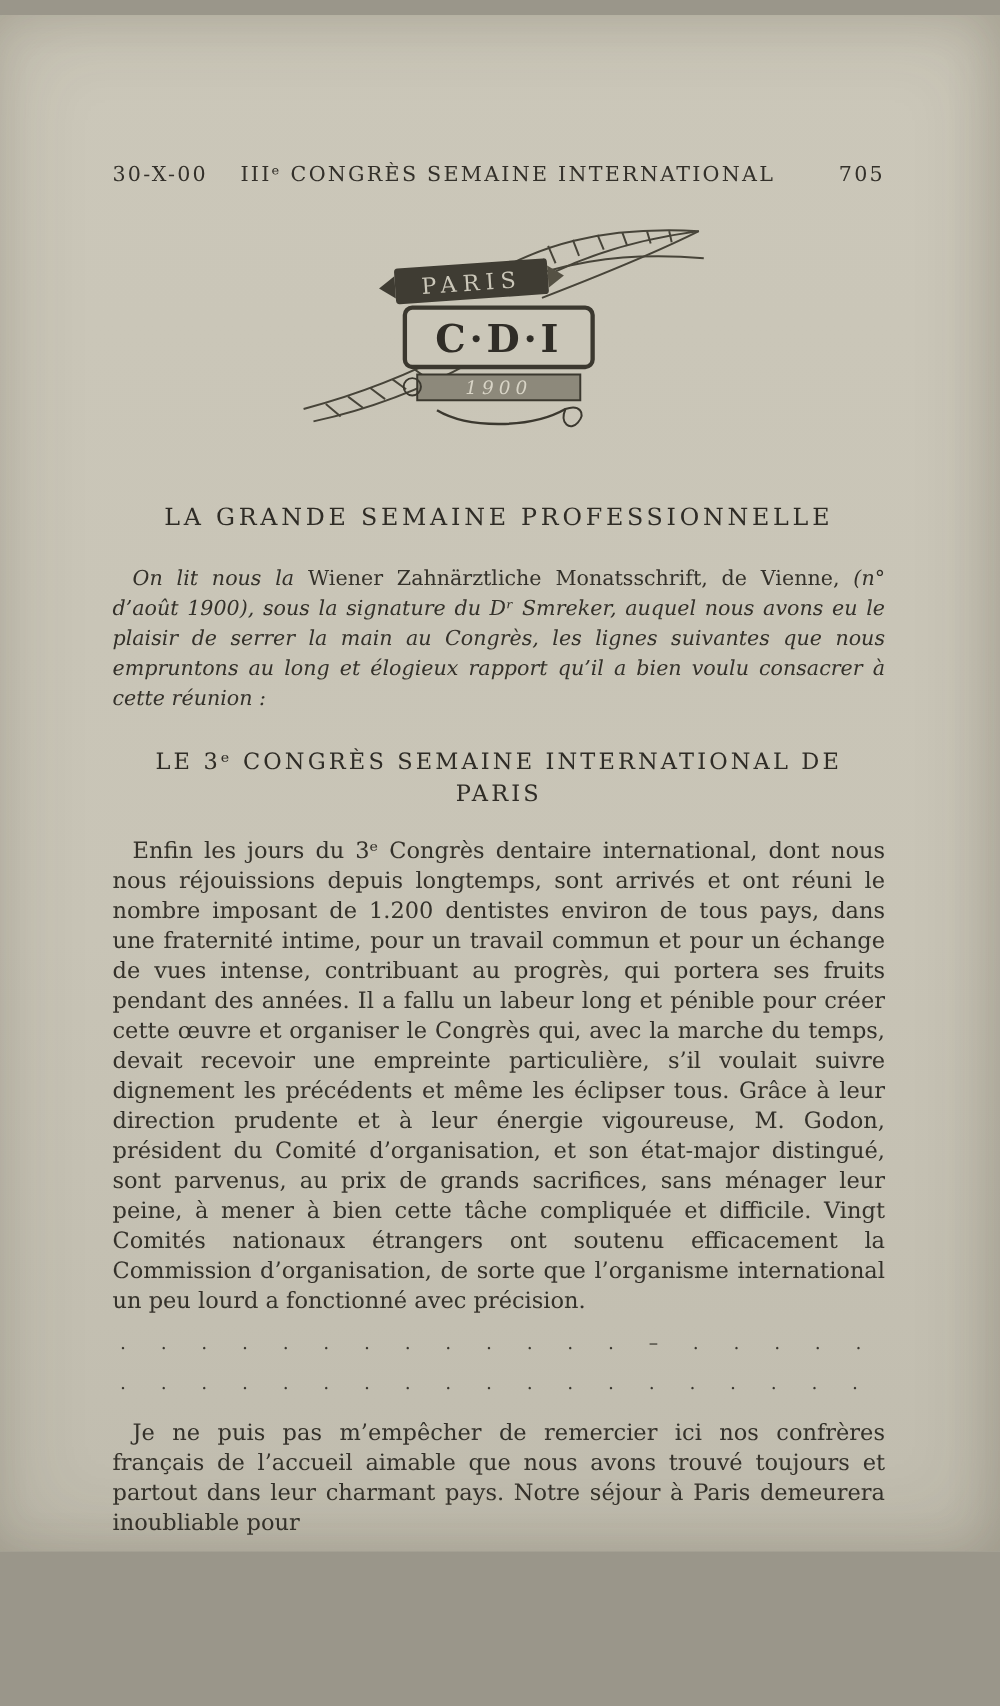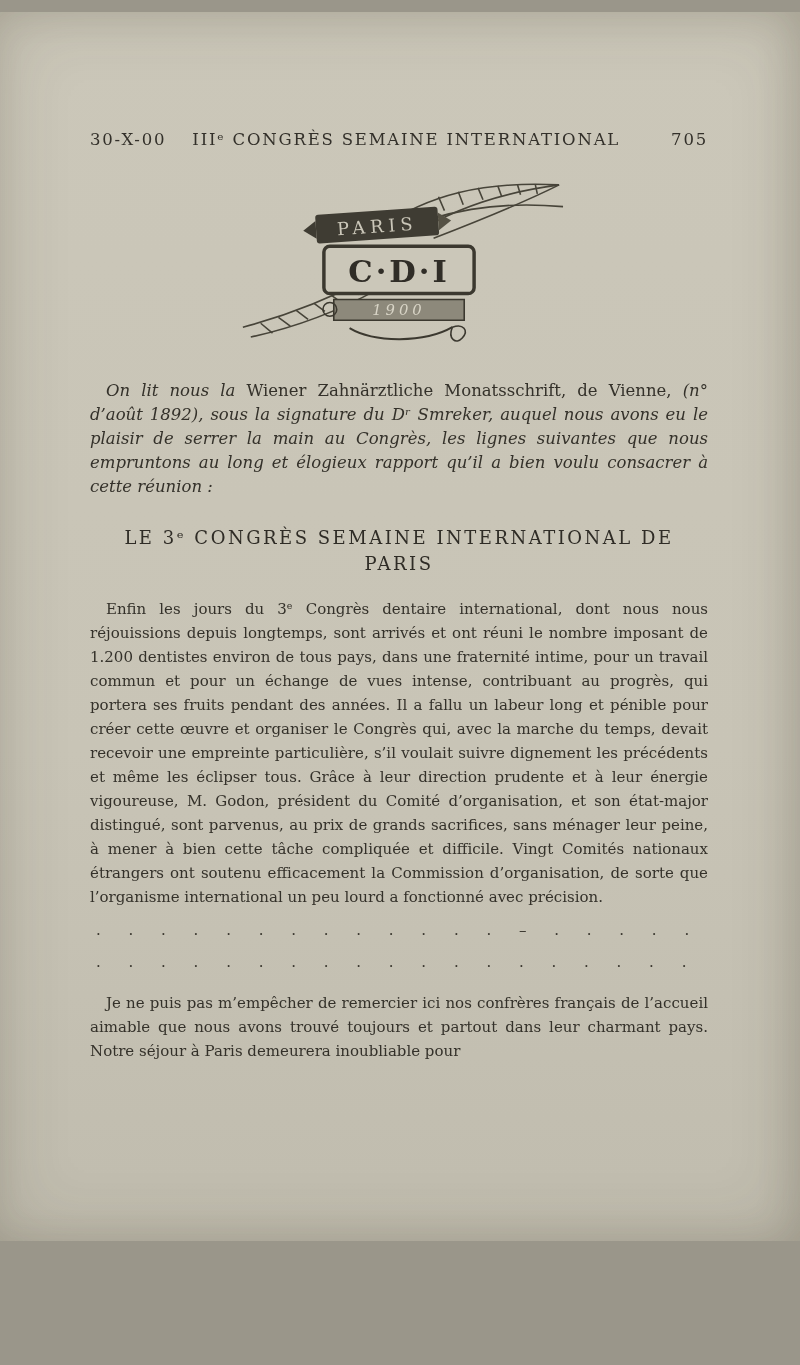--- a/index.html
+++ b/index.html
@@ -48,21 +48,21 @@
   .subtitle {
     margin-top: 26px;
     text-align: center;
     font-size: 18px;
     letter-spacing: 2.5px;
     line-height: 26px;
     color: #2f2c26;
   }
   .body-par {
     margin: 18px 0 0;
-    font-size: 15px;
+    font-size: 18px;
     line-height: 24px;
     text-align: justify;
     text-indent: 16px;
   }
   .body-par.first { margin-top: 20px; }
   .dots-row {
     margin-top: 10px;
     font-size: 15px;
     line-height: 22px;
     letter-spacing: 2px;
@@ -110,22 +110,23 @@
       <g>
         <path d="M104,124 h132 v21 h-132 z" fill="#8d897b" stroke="#3b382f" stroke-width="1.6"></path>
         <circle cx="100" cy="134" r="7" fill="none" stroke="#3b382f" stroke-width="1.6"></circle>
         <text x="170" y="140" text-anchor="middle" font-family="DejaVu Serif, serif" font-size="15" font-style="italic" letter-spacing="4" fill="#d8d4c6">1900</text>
         <path d="M120,153 C145,168 196,168 224,152" stroke="#3b382f" stroke-width="2" fill="none"></path>
         <path d="M224,152 c11,-4 17,3 10,11 c-6,7 -15,1 -10,-11 z" fill="none" stroke="#3b382f" stroke-width="1.6"></path>
       </g>
     </svg>
   </div>
 
+  <h1 class="section-title">LA GRANDE SEMAINE PROFESSIONNELLE</h1>
 
-  <p class="intro"><span class="it">On lit nous la </span><span class="rm">Wiener Zahnärztliche Monatsschrift, de Vienne, </span><span class="it">(n° d’août 1892), sous la signature du Dʳ Smreker, auquel nous avons eu le plaisir de serrer la main au Congrès, les lignes suivantes que nous empruntons au long et élogieux rapport qu’il a bien voulu consacrer à cette réunion :</span></p>
+  <p class="intro"><span class="it">On lit nous la </span><span class="rm">Wiener Zahnärztliche Monatsschrift, de Vienne, </span><span class="it">(n° d’août 1900), sous la signature du Dʳ Smreker, auquel nous avons eu le plaisir de serrer la main au Congrès, les lignes suivantes que nous empruntons au long et élogieux rapport qu’il a bien voulu consacrer à cette réunion :</span></p>
 
   <div class="subtitle">
     <div>LE 3ᵉ CONGRÈS SEMAINE INTERNATIONAL DE</div>
     <div>PARIS</div>
   </div>
 
   <p class="body-par first">Enfin les jours du 3ᵉ Congrès dentaire international, dont nous nous réjouissions depuis longtemps, sont arrivés et ont réuni le nombre imposant de 1.200 dentistes environ de tous pays, dans une fraternité intime, pour un travail commun et pour un échange de vues intense, contribuant au progrès, qui portera ses fruits pendant des années. Il a fallu un labeur long et pénible pour créer cette œuvre et organiser le Congrès qui, avec la marche du temps, devait recevoir une empreinte particulière, s’il voulait suivre dignement les précédents et même les éclipser tous. Grâce à leur direction prudente et à leur énergie vigoureuse, M. Godon, président du Comité d’organisation, et son état-major distingué, sont parvenus, au prix de grands sacrifices, sans ménager leur peine, à mener à bien cette tâche compliquée et difficile. Vingt Comités nationaux étrangers ont soutenu efficacement la Commission d’organisation, de sorte que l’organisme international un peu lourd a fonctionné avec précision.</p>
 
   <div class="dots-row">. . . . . . . . . . . . . – . . . . . . . . . .</div>
   <div class="dots-row">. . . . . . . . . . . . . . . . . . . . . . . .</div>

